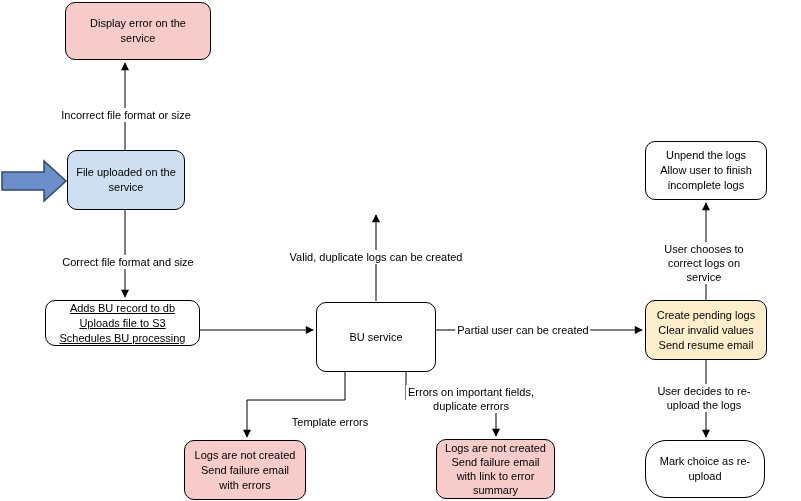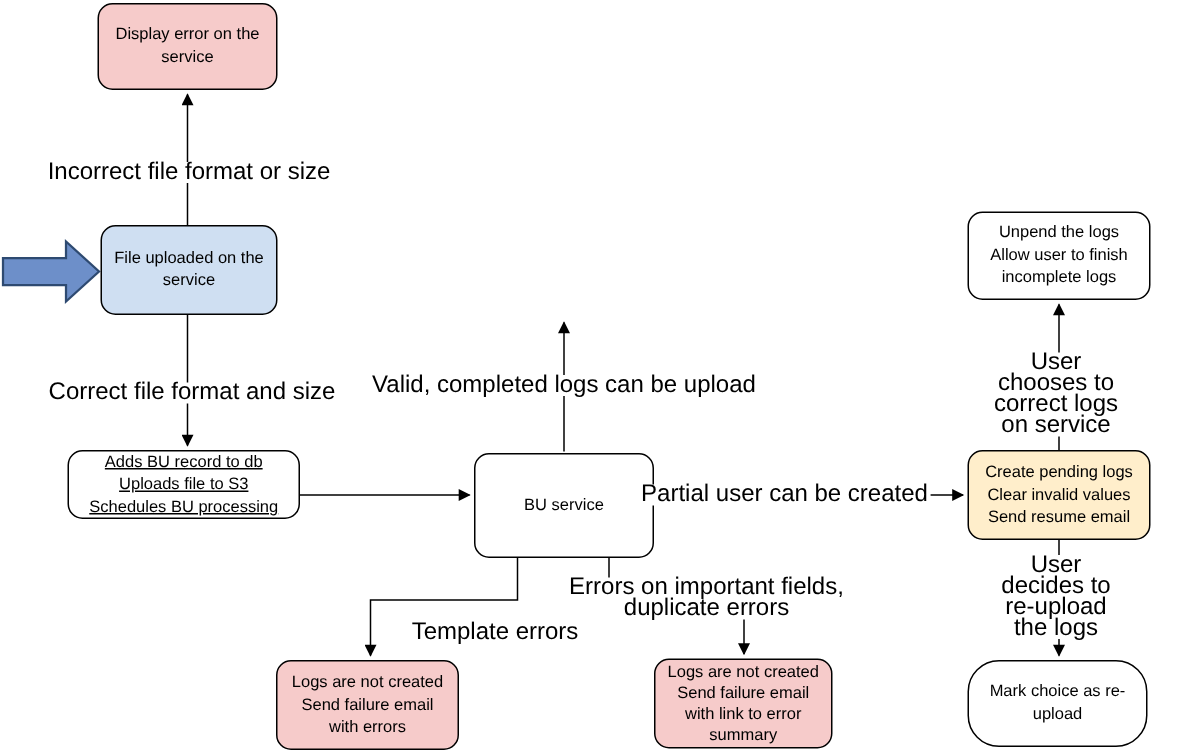--- a/index.html
+++ b/index.html
@@ -20,21 +20,21 @@
     border:1px solid #000;
     border-radius:10px;
     font-size:11px;line-height:15px;
     white-space:pre-line;
     background:#fff;
   }
   .edge-label{
     position:absolute;
     transform:translate(-50%,-50%);
     background:#ffffff;
-    font-size:16px;line-height:14px;
+    font-size:11px;line-height:14px;
     text-align:center;
     white-space:pre-line;
     padding:0 2px;
   }
 </style>
 </head>
 <body>
 
 <div id="canvas">
 
@@ -59,21 +59,21 @@
 
     <path d="M406 360 V400 H496 V436" stroke="#000" stroke-width="1" marker-end="url(#ah)"></path>
 
     <path d="M706 300 V203" stroke="#000" stroke-width="1" marker-end="url(#ah)"></path>
 
     <path d="M706 360 V437" stroke="#000" stroke-width="1" marker-end="url(#ah)"></path>
 
     <polygon points="2,172 44,172 44,161 66,181 44,201 44,190 2,190" stroke-width="1.5" style="fill: rgb(109, 143, 201); stroke: rgb(46, 74, 113);"></polygon>
   </svg>
 
-  <div class="node" style="left: 65px; top: 2px; width: 120px; height: 58px; background-color: rgb(246, 203, 202);">Display error on the
+  <div class="node" style="left: 65px; top: 2px; width: 146px; height: 58px; background-color: rgb(246, 203, 202);">Display error on the
 service</div>
 
   <div class="node" style="left: 67px; top: 150px; width: 118px; height: 60px; background-color: rgb(207, 223, 242);">File uploaded on the
 service</div>
 
   <div class="node" style="left: 45px; top: 300px; width: 155px; height: 46px; background-color: rgb(255, 255, 255); text-decoration: underline;">Adds BU record to db
 Uploads file to S3
 Schedules BU processing</div>
 
   <div class="node" style="left: 316px; top: 302px; width: 120px; height: 70px; background-color: rgb(255, 255, 255);">BU service</div>
@@ -96,21 +96,21 @@
 
   <div class="node" style="left: 436px; top: 439px; width: 119px; height: 60px; line-height: 14px; background-color: rgb(246, 203, 202);">Logs are not created
 Send failure email
 with link to error
 summary</div>
 
   <div class="edge-label" style="left:126px;top:115px">Incorrect file format or size</div>
 
   <div class="edge-label" style="left:128px;top:262px">Correct file format and size</div>
 
-  <div class="edge-label" style="left:376px;top:257px">Valid, completed logs can be upload</div>
+  <div class="edge-label" style="left:376px;top:257px">Valid, duplicate logs can be created</div>
 
   <div class="edge-label" style="left:523px;top:330px">Partial user can be created</div>
 
   <div class="edge-label" style="left:330px;top:422px">Template errors</div>
 
   <div class="edge-label" style="left:471px;top:399px">Errors on important fields,
 duplicate errors</div>
 
   <div class="edge-label" style="left:704px;top:263px">User chooses to correct logs on service</div>
 

